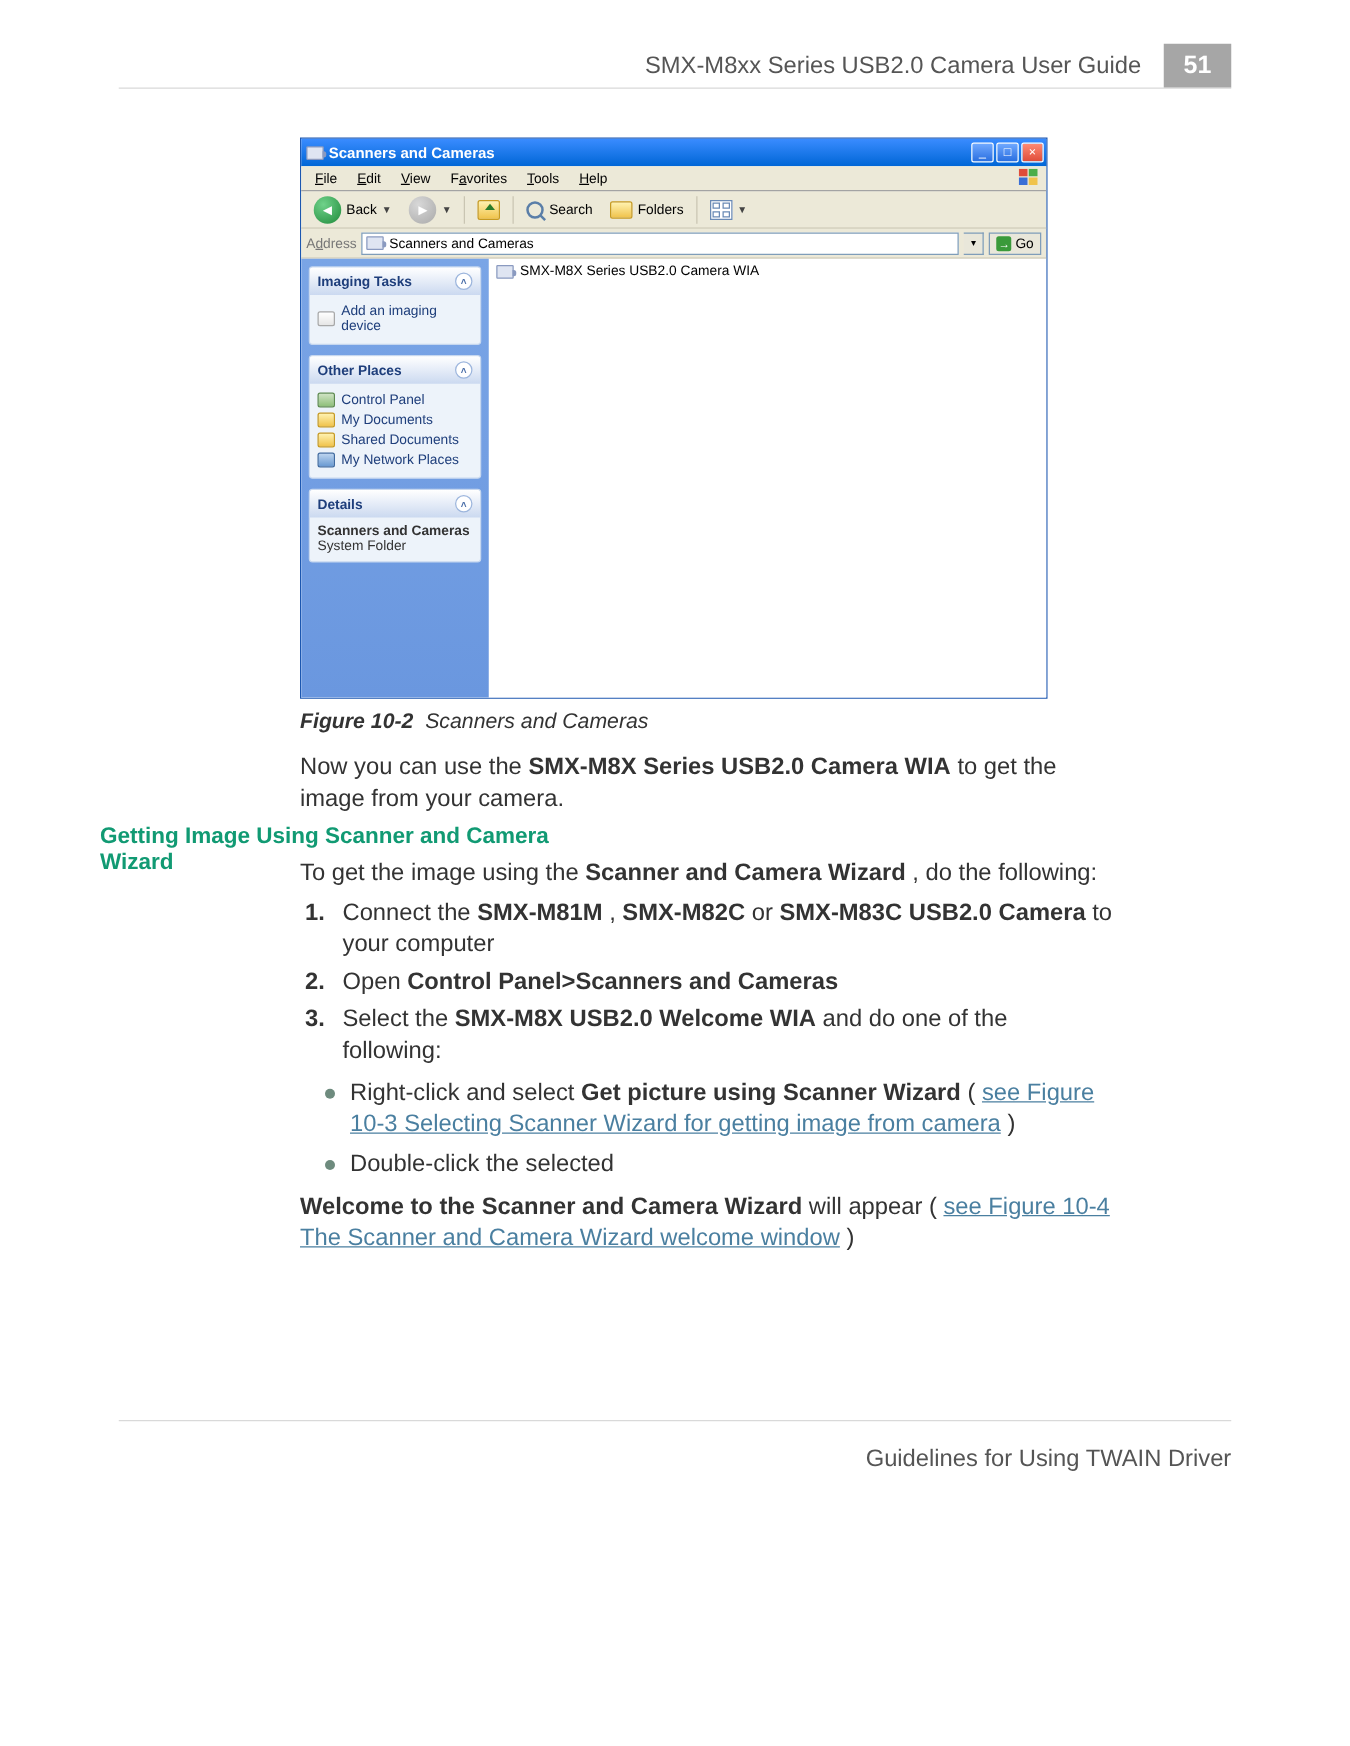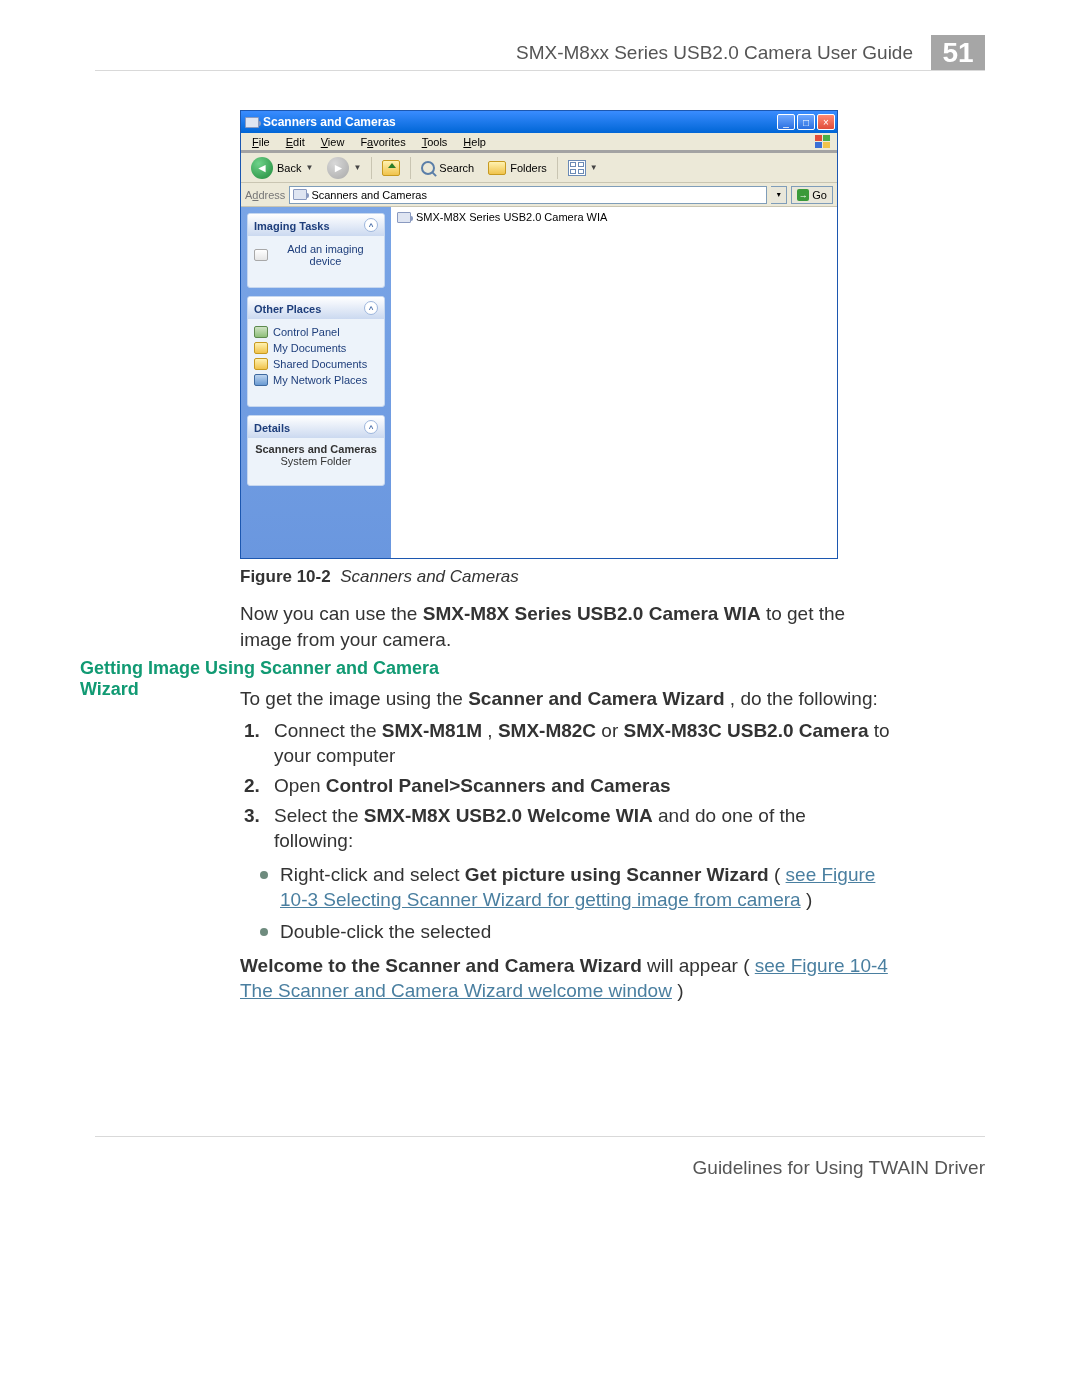--- a/index.html
+++ b/index.html
@@ -43,21 +43,21 @@
   .doc-title {
     font-size: 19px;
     color: #555;
     align-self: center;
     margin-right: 0;
   }
   .page-num-box {
     width: 54px;
     background: var(--header-grey);
     color: #fff;
-    font-size: 28px;
+    font-size: 20px;
     font-weight: 600;
     display: flex;
     align-items: center;
     justify-content: center;
     margin-left: 18px;
   }
 
   
   .content {
     position: absolute;
@@ -69,21 +69,21 @@
     position: absolute;
     left: 80px;
     width: 400px;
     color: var(--teal);
     font-weight: 700;
     font-size: 18px;
   }
 
   .figure-wrap { margin-bottom: 4px; }
   .fig-caption { font-size: 17px; margin: 8px 0 14px 0; }
-  .fig-caption b { font-weight: 700; }
+  .fig-caption b { font-weight: 700; font-style: italic; }
   .fig-caption i { font-style: italic; }
 
   .body-p { font-size: 19px; line-height: 1.35; margin: 0 0 18px 0; }
   .body-p b, .list li b { font-weight: 700; }
 
   .numlist { list-style: none; padding: 0; margin: 6px 0 0 0; counter-reset: nl; }
   .numlist > li {
     counter-increment: nl;
     font-size: 19px;
     line-height: 1.35;
@@ -163,21 +163,21 @@
     border-radius: 2px;
     display:flex; align-items:center; justify-content:center;
     background: linear-gradient(to bottom,#6fa8ff,#2a6fe0);
     font-size: 10px; color:#fff;
   }
   .cap-btn.close { background: linear-gradient(to bottom,#ff8a73,var(--xp-close)); }
 
   .xp-menubar {
     height: 20px;
     background: #ece9d8;
-    border-bottom: 3px solid #a3a3a3;
+    border-bottom: 1px solid #a3a3a3;
     display:flex; align-items:center;
     padding: 0 4px;
     gap: 2px;
     position: relative;
   }
   .xp-menubar .menu-item { padding: 2px 7px; }
   .xp-menubar .menu-item u { text-decoration: underline; }
   .xp-flag {
     position:absolute; right:6px; top:2px;
     width:16px; height:14px;
@@ -288,21 +288,21 @@
     font-weight:700;
     color:#1e3e7b;
     display:flex; align-items:flex-end; justify-content:space-between;
   }
   .task-collapse {
     width:14px; height:14px; border-radius:50%;
     border:1px solid #9db6dd; background:#fff;
     display:flex; align-items:center; justify-content:center;
     font-size:8px; color:#4a6ea8;
   }
-  .task-body { padding:5px 6px 18px 6px;text-align:center; }
+  .task-body { padding:5px 6px 6px 6px; }
   .task-link {
     display:flex; align-items:center; gap:5px;
     color:#1e3e7b; padding:2px 0;
   }
   .task-sub { color:#333; font-size:11px; }
   .task-sub b { font-weight:700; }
   .mini-icon {
     width:14px; height:12px; display:inline-block;
     background: linear-gradient(to bottom,#fff2b0,#f0c34c);
     border:1px solid #c79a20; border-radius:2px;

